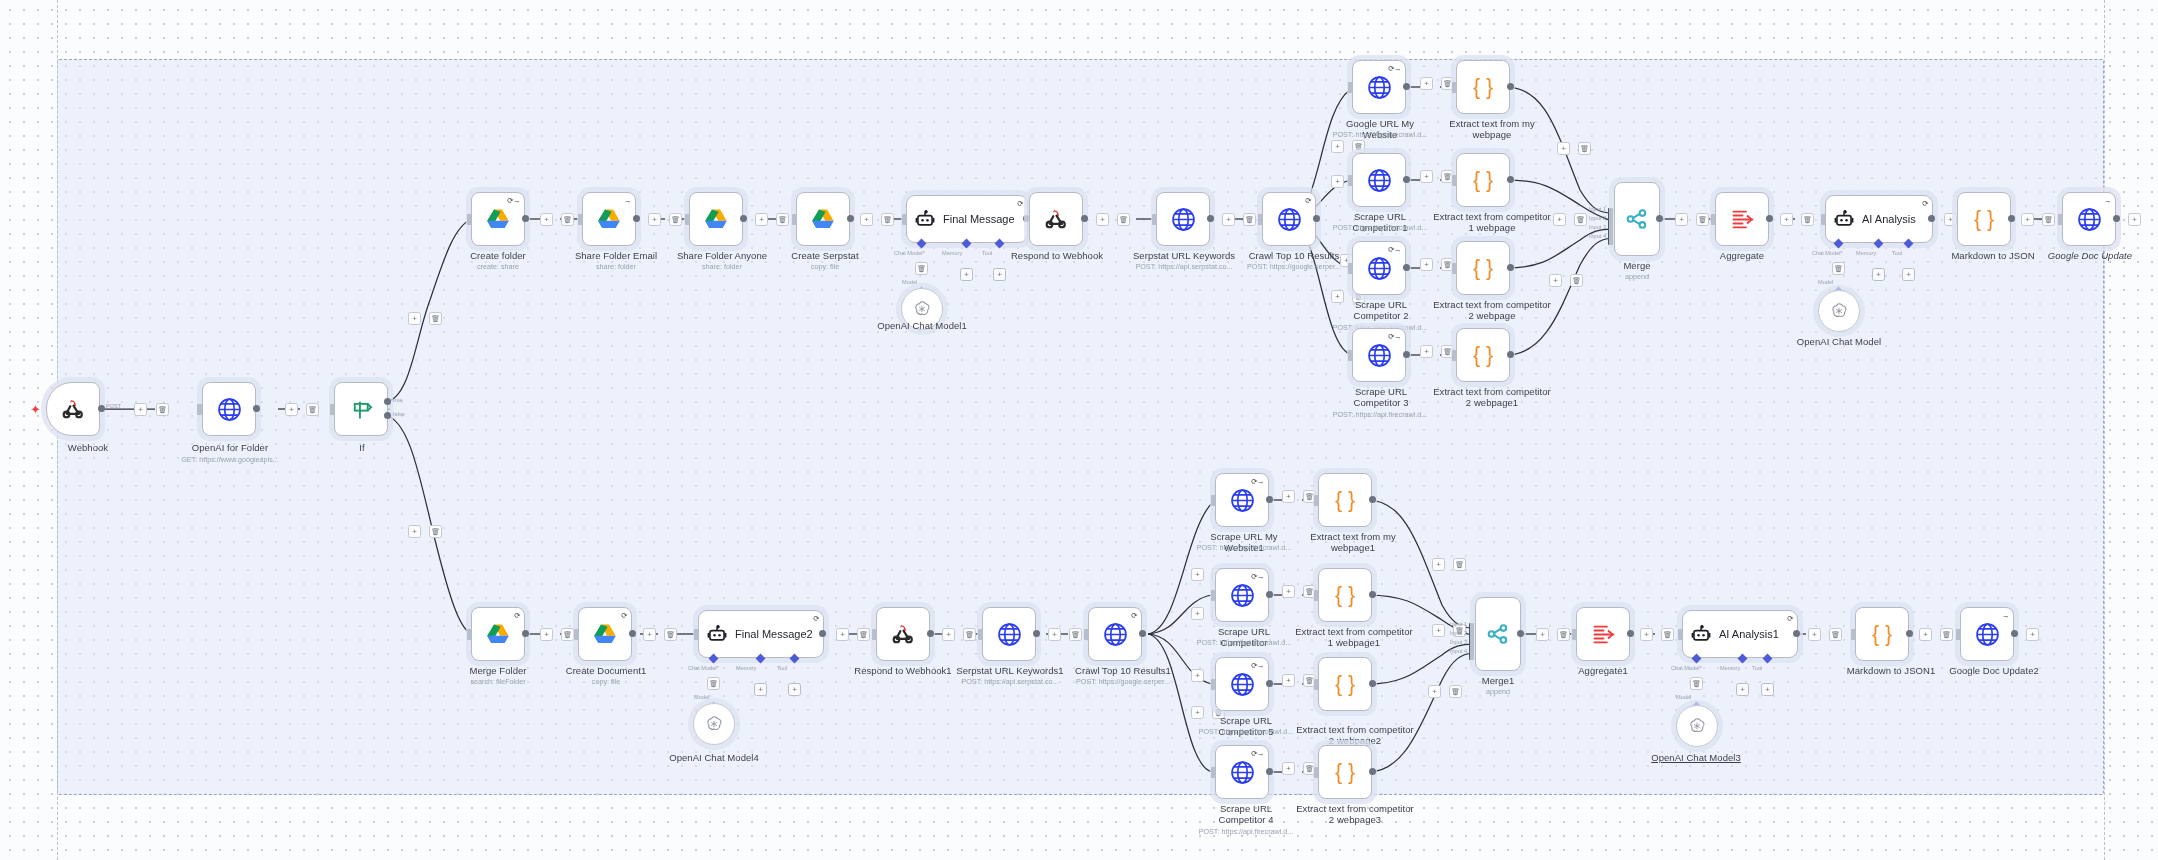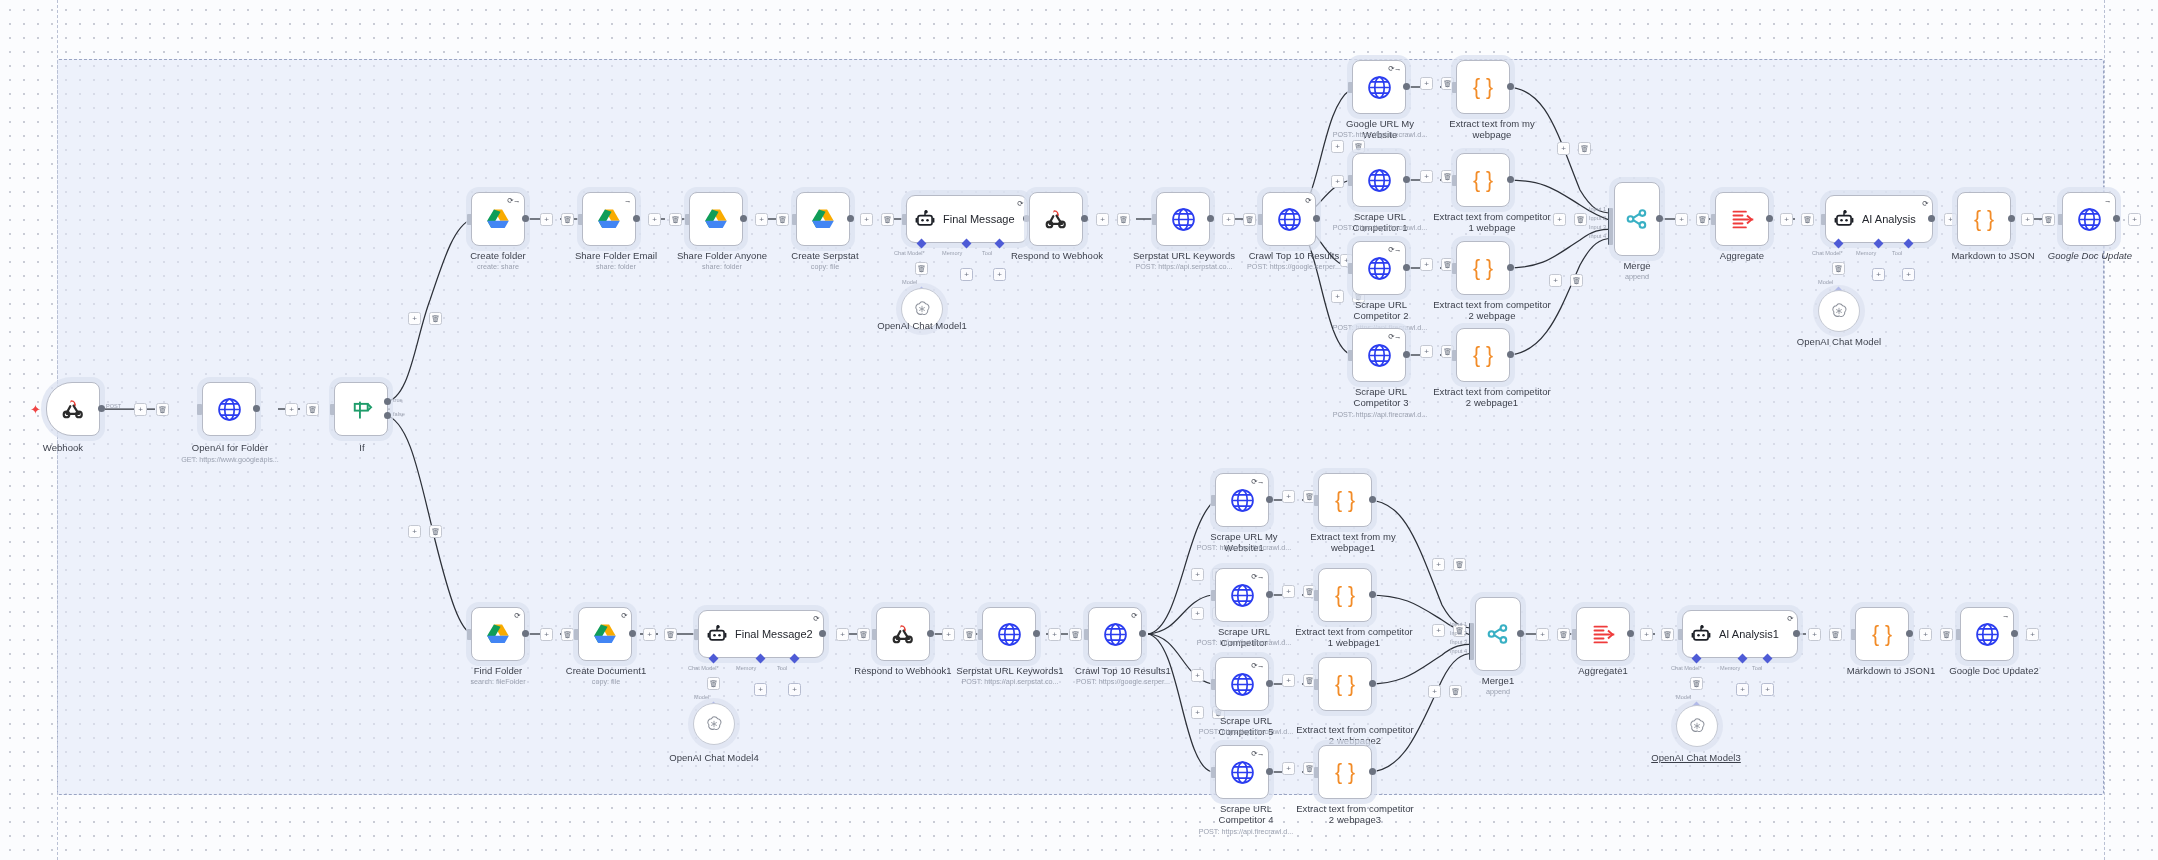--- a/index.html
+++ b/index.html
@@ -210,21 +210,21 @@
       <path d="M10 4a4 4 0 0 1 4 6l-2-1a2 2 0 1 0-3-2z" fill="#e8443a"></path>
       <path d="M9.5 9.5 6 16" stroke="#2b2b2b" stroke-width="2.1" fill="none" stroke-linecap="round"></path>
       <path d="M12.5 9 17 16" stroke="#2b2b2b" stroke-width="2.1" fill="none" stroke-linecap="round"></path>
       <path d="M6.5 16.5h11" stroke="#2b2b2b" stroke-width="2.1" fill="none" stroke-linecap="round"></path>
       <circle cx="6" cy="17" r="2.6" fill="none" stroke="#2b2b2b" stroke-width="2"></circle>
       <circle cx="17.5" cy="17" r="2.6" fill="none" stroke="#2b2b2b" stroke-width="2"></circle>
     </svg>
   </div>
   <div class="dot" style="left:98px; top:405px;"></div>
   <div class="tiny-port" style="left:106px; top:403px; width:24px; text-align:left;">POST</div>
-  <div class="label" style="left:7px; top:442px; width:112px;">Webhook</div>
+  <div class="label" style="left:32px; top:442px; width:112px;">Webhook</div>
   <div class="midbtn" style="left:134px; top:403px;">+</div>
   <div class="midbtn trash" style="left:156px; top:403px;">🗑</div>
 
   <div class="in-stub" style="left:197px; top:404px;"></div>
   <div class="node sq" style="left:202px; top:382px;">
     <svg width="27" height="27" viewBox="0 0 24 24">
       <circle cx="12" cy="12" r="9.3" fill="none" stroke="#2b3df0" stroke-width="1.5"></circle>
       <ellipse cx="12" cy="12" rx="4.2" ry="9.3" fill="none" stroke="#2b3df0" stroke-width="1.5"></ellipse>
       <path d="M3 12h18M4.4 7h15.2M4.4 17h15.2" stroke="#2b3df0" stroke-width="1.4"></path>
     </svg>
@@ -594,21 +594,21 @@
   <div class="in-stub" style="left:467px; top:629px;"></div>
   <div class="node sq" style="left:471px; top:607px;">
     <span class="glyph-tr">⟳</span>
     <svg width="26" height="24" viewBox="0 0 24 22">
       <path d="M8.2 2.2h7.6l6 10.4H14z" fill="#f9ab00"></path>
       <path d="M8.2 2.2 2 12.6l3.8 6.6L14.4 4.2z" fill="#0f9d58"></path>
       <path d="M2 12.6h20l-3.8 6.6H5.8z" fill="#4285f4"></path>
     </svg>
   </div>
   <div class="dot" style="left:522px; top:630px;"></div>
-  <div class="label" style="left:450px; top:665px; width:96px;">Find Folder</div>
+  <div class="label" style="left:450px; top:665px; width:96px;">Merge Folder</div>
   <div class="sublabel" style="left:444px; top:677px; width:108px;">search: fileFolder</div>
   <div class="midbtn" style="left:540px; top:628px;">+</div>
   <div class="midbtn trash" style="left:561px; top:628px;">🗑</div>
 
   <div class="in-stub" style="left:574px; top:629px;"></div>
   <div class="node sq" style="left:578px; top:607px;">
     <span class="glyph-tr">⟳</span>
     <svg width="26" height="24" viewBox="0 0 24 22">
       <path d="M8.2 2.2h7.6l6 10.4H14z" fill="#f9ab00"></path>
       <path d="M8.2 2.2 2 12.6l3.8 6.6L14.4 4.2z" fill="#0f9d58"></path>

